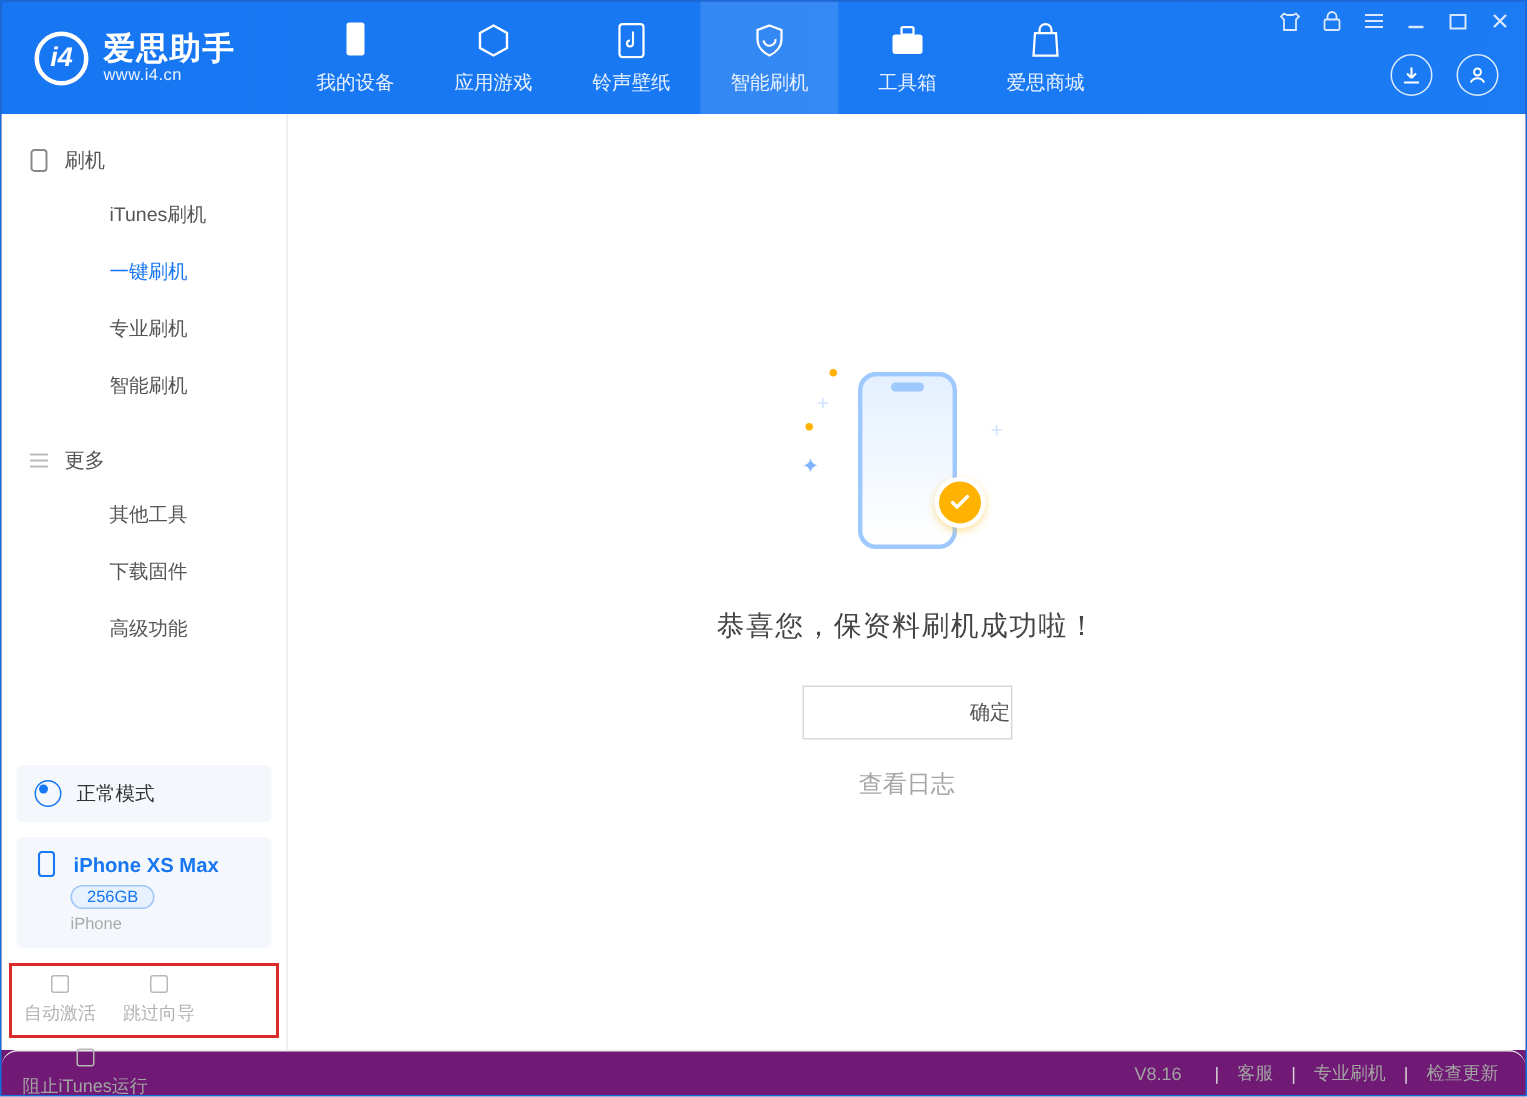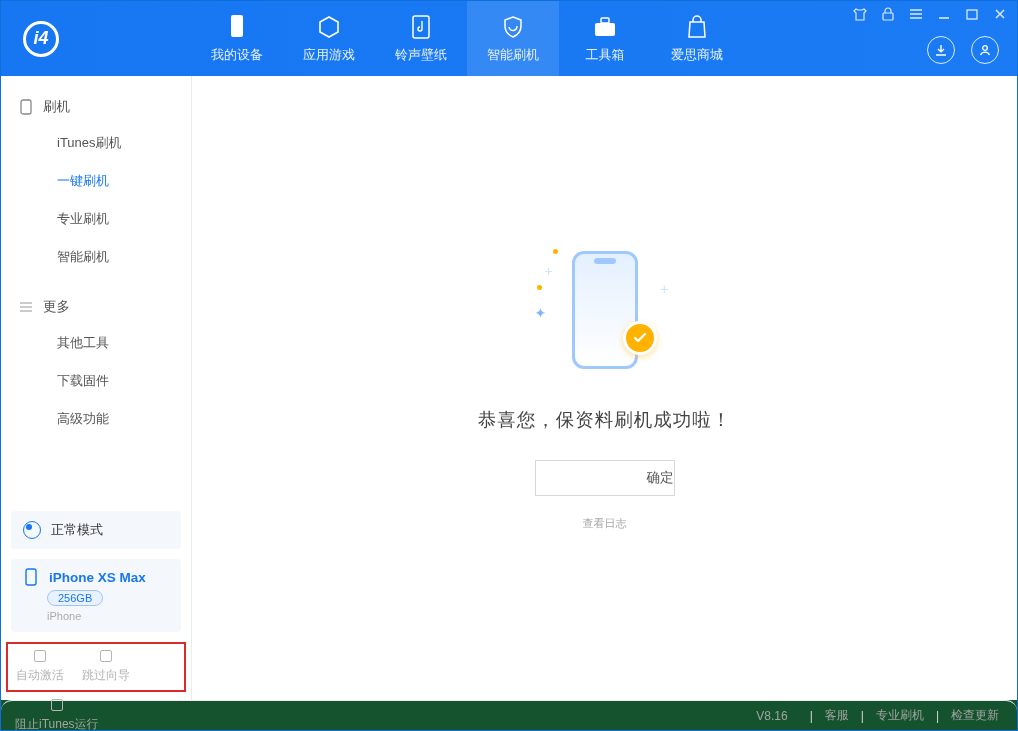--- a/index.html
+++ b/index.html
@@ -1,20 +1,20 @@
 <!DOCTYPE html>
 <html><head>
 <meta charset="utf-8">
 <style>
 * { margin: 0; padding: 0; box-sizing: border-box; font-family: "Microsoft YaHei", "PingFang SC", sans-serif; }
 body { background: #f0f0f0; display: flex; align-items: center; justify-content: center; height: 100vh; }
 
 .window {
   width: 1018px; height: 731px;
-  background: #14532d;
+  background: #701a75;
   border: 1px solid #0e6edc;
   display: flex; flex-direction: column;
   position: relative;
 }
 
 
 .header {
   height: 75px;
   background: linear-gradient(to right, #1776f1, #1b7bf5);
   display: flex; align-items: center;
@@ -58,21 +58,21 @@
   display: flex; flex-direction: column;
   font-size: 13px; color: #555; justify-content: flex-end;
 }
 .side-section { padding-top: 14px;}
 .side-head {
   display: flex; align-items: center; gap: 10px;
   padding: 8px 18px; color: #555; font-size: 13.5px; font-weight: 500;
 }
 .side-head .sh-icon { width: 14px; height: 14px; color: #888; display:flex; align-items:center; justify-content:center;}
 .side-item {
-  padding: 10px 18px 10px 56px; cursor: pointer; color: #555;
+  padding: 10px 18px 10px 72px; cursor: pointer; color: #555;
 }
 .side-item.active { color: #1776f1; }
 
 .sidebar-spacer { flex: 1; }
 
 .status-card {
   margin: 0 10px 10px 10px; background: #f4f8fc; border-radius: 4px;
   padding: 10px 12px; display: flex; align-items: center; gap: 10px; font-size: 13px; color: #333;
 }
 .status-dot { width: 18px; height: 18px; border: 1.5px solid #1776f1; border-radius: 50%; position: relative;}
@@ -119,21 +119,21 @@
 .s3 { right: 6px; top: 36px;}
 .dot { position:absolute; width:5px; height:5px; background:#ffb300; border-radius:50%;}
 .d1 { left: 2px; top: 40px;}
 .d2 { left: 18px; top: 4px;}
 
 .success-text { font-size: 18.5px; color: #444; margin-bottom: 28px; letter-spacing: 1px;}
 .ok-btn {
   width: 140px; height: 36px; border:1px solid #d5d9dd; background:#fff; color:#555;
   font-size: 13.5px; cursor:pointer; margin-bottom: 20px; text-align: right;
 }
-.log-link { color: #a6a6a6; font-size: 11px; cursor:pointer; text-decoration: none;}
+.log-link { color: #a6a6a6; font-size: 16px; cursor:pointer; text-decoration: none;}
 
 
 .footer {
   height: 30px; border-top: 1px solid #e9ecef; display:flex; align-items:center;
   padding: 0 14px; font-size: 12px; color:#a3a3a3; gap: 8px; border-radius: 11px;
 }
 .footer .chk { color:#a3a3a3;}
 .footer-spacer { flex:1;}
 .version { color:#a3a3a3; margin-right: 14px;}
 .flink { color:#a3a3a3; cursor:pointer; padding: 0 4px;}
@@ -142,20 +142,24 @@
 </head>
 <body>
 
 <div class="window">
 
   <div class="header">
     <div class="logo-area">
       <div class="logo-mark">
           <span>i4</span>
         </div>
+      <div class="logo-text">
+        <div class="cn">爱思助手</div>
+        <div class="en">www.i4.cn</div>
+      </div>
     </div>
 
     <div class="nav">
       <div class="nav-item">
         <span class="nav-icon">
             <svg width="22" height="26" viewBox="0 0 22 26">
               <rect x="5" y="1" width="12" height="22" rx="2" fill="#fff"></rect>
             </svg>
           </span>
         <span>我的设备</span>

